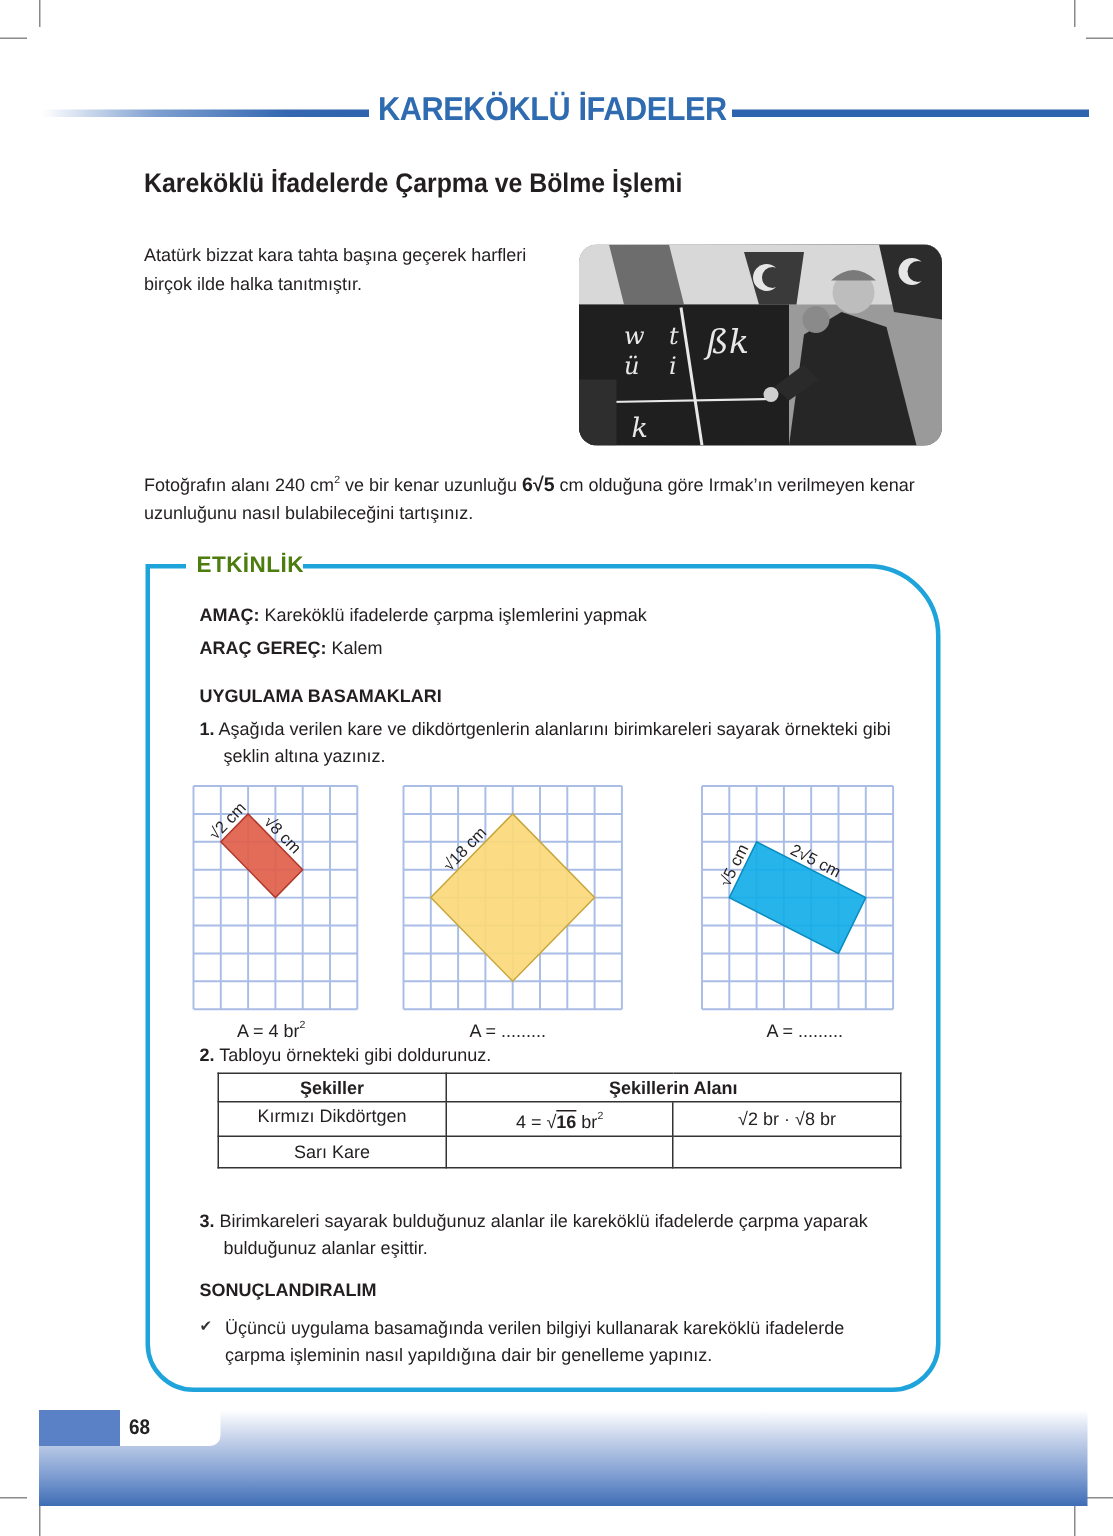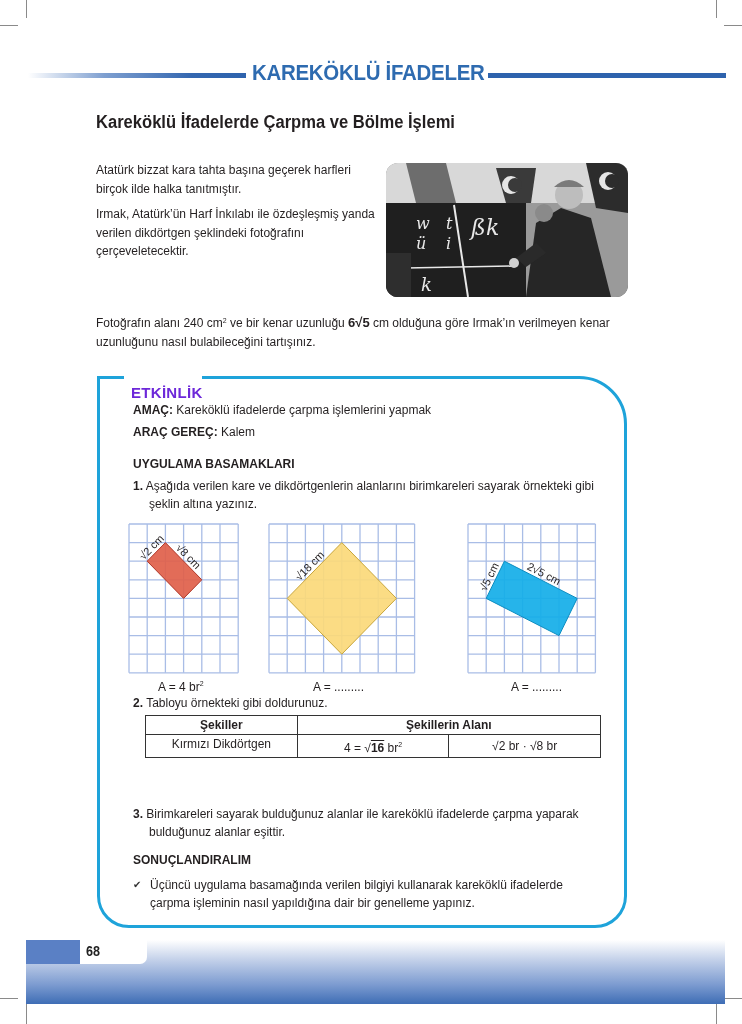--- a/index.html
+++ b/index.html
@@ -16,21 +16,21 @@
   .intro { position:absolute; left:96px; top:161px; width:285px; font-size:12px; line-height:18.5px; }
   .intro p { margin:0 0 7px 0; }
   .photo { position:absolute; left:386px; top:163px; width:242px; height:134px; border-radius:12px; overflow:hidden;
      background:linear-gradient(135deg,#cfcfcf 0%,#8b8b8b 30%,#3a3a3a 55%,#595959 100%); }
   .question { position:absolute; left:96px; top:313px; width:520px; font-size:12px; line-height:19px; }
   .question sup { font-size:7px; vertical-align:top; position:relative; top:-2px; }
   .sqrt-bold { font-weight:bold; font-size:13px; }
   .frame { position:absolute; left:97px; top:376px; width:530px; height:552px;
      border:3px solid #1ea3da; border-radius:0 48px 32px 32px; box-sizing:border-box; }
   .etk-bg { position:absolute; left:124px; top:366px; width:78px; height:20px; background:#fff; }
-  .etk-title { position:absolute; left:131px; top:368px; font-size:15px; font-weight:bold; color:#6d28d9; letter-spacing:0.3px;margin-top:16px; }
+  .etk-title { position:absolute; left:131px; top:368px; font-size:15px; font-weight:bold; color:#4d7c0f; letter-spacing:0.3px; }
   .line-txt { position:absolute; left:133px; font-size:12px; white-space:nowrap; }
   .b { font-weight:bold; }
   .step { position:absolute; left:133px; width:460px; font-size:12px; line-height:18px; padding-left:16px; text-indent:-16px; }
   .grid-svg { position:absolute; }
   .area-lbl { position:absolute; font-size:12px; white-space:nowrap; }
   .area-lbl sup { font-size:7px; vertical-align:top; }
   table.area { position:absolute; left:133px; top:715px; width:456px; border-collapse:collapse; font-size:12px;margin-left:12px; }
   table.area td, table.area th { border:1.5px solid #333; text-align:center; padding:0; }
   table.area th { height:18px; font-weight:bold; }
   table.area td { height:20px; }
@@ -55,21 +55,20 @@
 <div class="crop" style="left:26px;top:1004px;width:1px;height:20px;"></div>
 <div class="crop" style="left:716px;top:1004px;width:1px;height:20px;"></div>
 
 <div class="hdr-line-left"></div>
 <div class="hdr-title">KAREKÖKLÜ İFADELER</div>
 <div class="hdr-line-right"></div>
 <div class="sec-title">Kareköklü İfadelerde Çarpma ve Bölme İşlemi</div>
 
 <div class="intro">
   <p>Atatürk bizzat kara tahta başına geçerek harfleri birçok ilde halka tanıtmıştır.</p>
-  <p>Irmak, Atatürk’ün Harf İnkılabı ile özdeşleşmiş yanda verilen dikdörtgen şeklindeki fotoğrafını çerçeveletecektir.</p>
 </div>
 
 <div class="photo" title="Atatürk kara tahta başında harfleri tanıtıyor">
   <svg width="242" height="134" viewBox="0 0 242 134">
     <rect x="0" y="0" width="242" height="134" fill="#9a9a9a"></rect>
     <rect x="0" y="0" width="242" height="40" fill="#d8d8d8"></rect>
     <path d="M20 0 L60 0 L70 40 L30 40 Z" fill="#6d6d6d"></path>
     <path d="M200 0 L242 0 L242 50 L210 45 Z" fill="#2c2c2c"></path>
     <circle cx="222" cy="18" r="9" fill="#e6e6e6"></circle>
     <circle cx="226" cy="18" r="7" fill="#2c2c2c"></circle>
@@ -200,20 +199,25 @@
   <tbody>
       <tr>
     <th>Şekiller</th>
     <th colspan="2">Şekillerin Alanı</th>
   </tr>
   <tr>
     <td style="vertical-align:top;padding-top:2px;">Kırmızı Dikdörtgen</td>
     <td style="vertical-align:bottom;padding-bottom:2px;"><span>4 = </span>√<span class="rad b">16</span><span> br</span><sup>2</sup></td>
     <td>√2 br · √8 br</td>
   </tr>
+  <tr>
+    <td>Sarı Kare</td>
+    <td></td>
+    <td></td>
+  </tr>
 </tbody>
   </table>
 
 <div class="step" style="top:805px;">
   <span class="b">3.</span><span> Birimkareleri sayarak bulduğunuz alanlar ile kareköklü ifadelerde çarpma yaparak bulduğunuz alanlar eşittir.</span>
 </div>
 
 <div class="line-txt b" style="top:853px;">SONUÇLANDIRALIM</div>
 <div class="check">✔</div>
 <div class="step" style="top:876px;left:150px;width:440px;padning-left:0;text-indent:0;padding-left:0;">Üçüncü uygulama basamağında verilen bilgiyi kullanarak kareköklü ifadelerde çarpma işleminin nasıl yapıldığına dair bir genelleme yapınız.</div>

